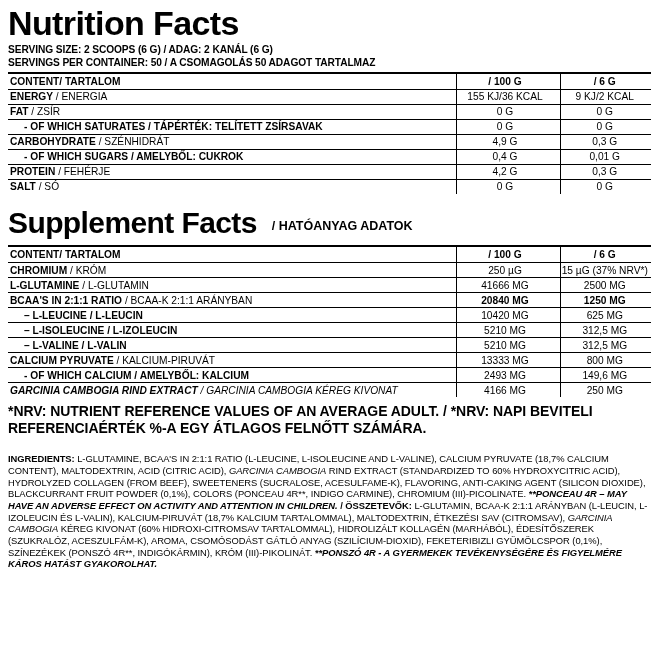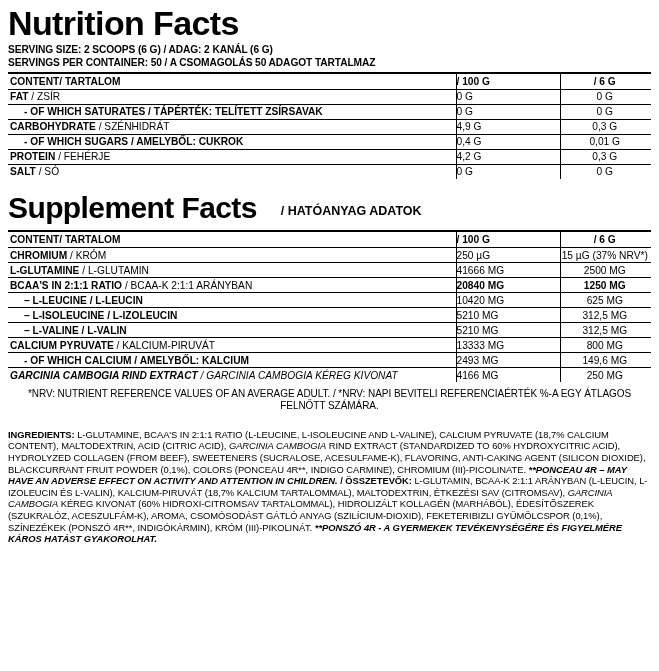--- a/index.html
+++ b/index.html
@@ -13,21 +13,21 @@
     font-family: "Liberation Sans", sans-serif;
     color: #000000;
     padding: 6px 8px 4px 8px;
   }
   .panel { width: 643px; }
 
   
   .title-row {
     display: flex;
     align-items: flex-end;
-    gap: 24px;
+    gap: 15px;
     margin: 0 0 2px 0;
   }
   .title-main {
     font-size: 34px;
     font-weight: bold;
     letter-spacing: -0.6px;
     line-height: 1.02;
     white-space: nowrap;
   }
   .title-sub {
@@ -55,21 +55,21 @@
     border-collapse: collapse;
     font-size: 10.2px;
     table-layout: fixed;
   }
   td, th {
     padding: 1.5px 0 1.5px 0;
     vertical-align: bottom;
     text-align: left;
   }
   .c-name { width: 448px; padding-left: 2px; margin-left: 48px; }
-  .c-v1 { width: 104px; text-align: left; padding-right: 6px; }
+  .c-v1 { width: 104px; text-align: center; padding-right: 6px; }
   .c-v2 { width: 91px; text-align: center; padding-right: 2px; }
 
   .hdr td {
     font-weight: bold;
     font-size: 10.2px;
     padding-bottom: 2px;
     padding-top: 2px;
   }
   .sep-line {
     border-left: 1px solid #000;
@@ -83,26 +83,25 @@
   .bold { font-weight: bold; }
   .ital { font-style: italic; }
   .indent { padding-left: 16px; }
   .nm-bold { font-weight: bold; }
   .nm-reg { font-weight: normal; }
 
   .tbl-wrap { margin-top: 2px; }
 
   
   .footnote {
-    font-size: 10px;
-    font-weight: normal;
+    font-size: 14px;
+    font-weight: bold;
     line-height: 1.22;
     margin-top: 6px;
     letter-spacing: -0.05px;
-    text-align: center;
   }
   .ingredients {
     font-size: 9.4px;
     line-height: 1.24;
     margin-top: 16px;
     text-align: left;
     letter-spacing: -0.05px;
   }
   .ingredients .lead { font-weight: bold; }
   .ingredients .it { font-style: italic; }
@@ -129,20 +128,25 @@
         <col class="c-name">
           <col class="c-v1">
           <col class="c-v2">
       </colgroup>
       <tbody id="nutrition-body">
         <tr class="hdr line-top-thick">
           <td class="c-name">CONTENT/ TARTALOM</td>
           <td class="c-v1 sep-line">/ 100 G</td>
           <td class="c-v2 sep-line">/ 6 G</td>
         </tr>
+      <tr class="line">
+            <td class="c-name"><span class="nm-bold">ENERGY</span><span class="nm-reg"> / ENERGIA</span></td>
+            <td class="c-v1 sep-line">155 KJ/36 KCAL</td>
+            <td class="c-v2 sep-line">9 KJ/2 KCAL</td>
+          </tr>
           <tr class="line">
             <td class="c-name"><span class="nm-bold">FAT</span><span class="nm-reg"> / ZSÍR</span></td>
             <td class="c-v1 sep-line">0 G</td>
             <td class="c-v2 sep-line">0 G</td>
           </tr>
           <tr class="line">
             <td class="c-name indent"><span class="nm-bold">- OF WHICH SATURATES / TÁPÉRTÉK: TELÍTETT ZSÍRSAVAK</span></td>
             <td class="c-v1 sep-line">0 G</td>
             <td class="c-v2 sep-line">0 G</td>
           </tr>

